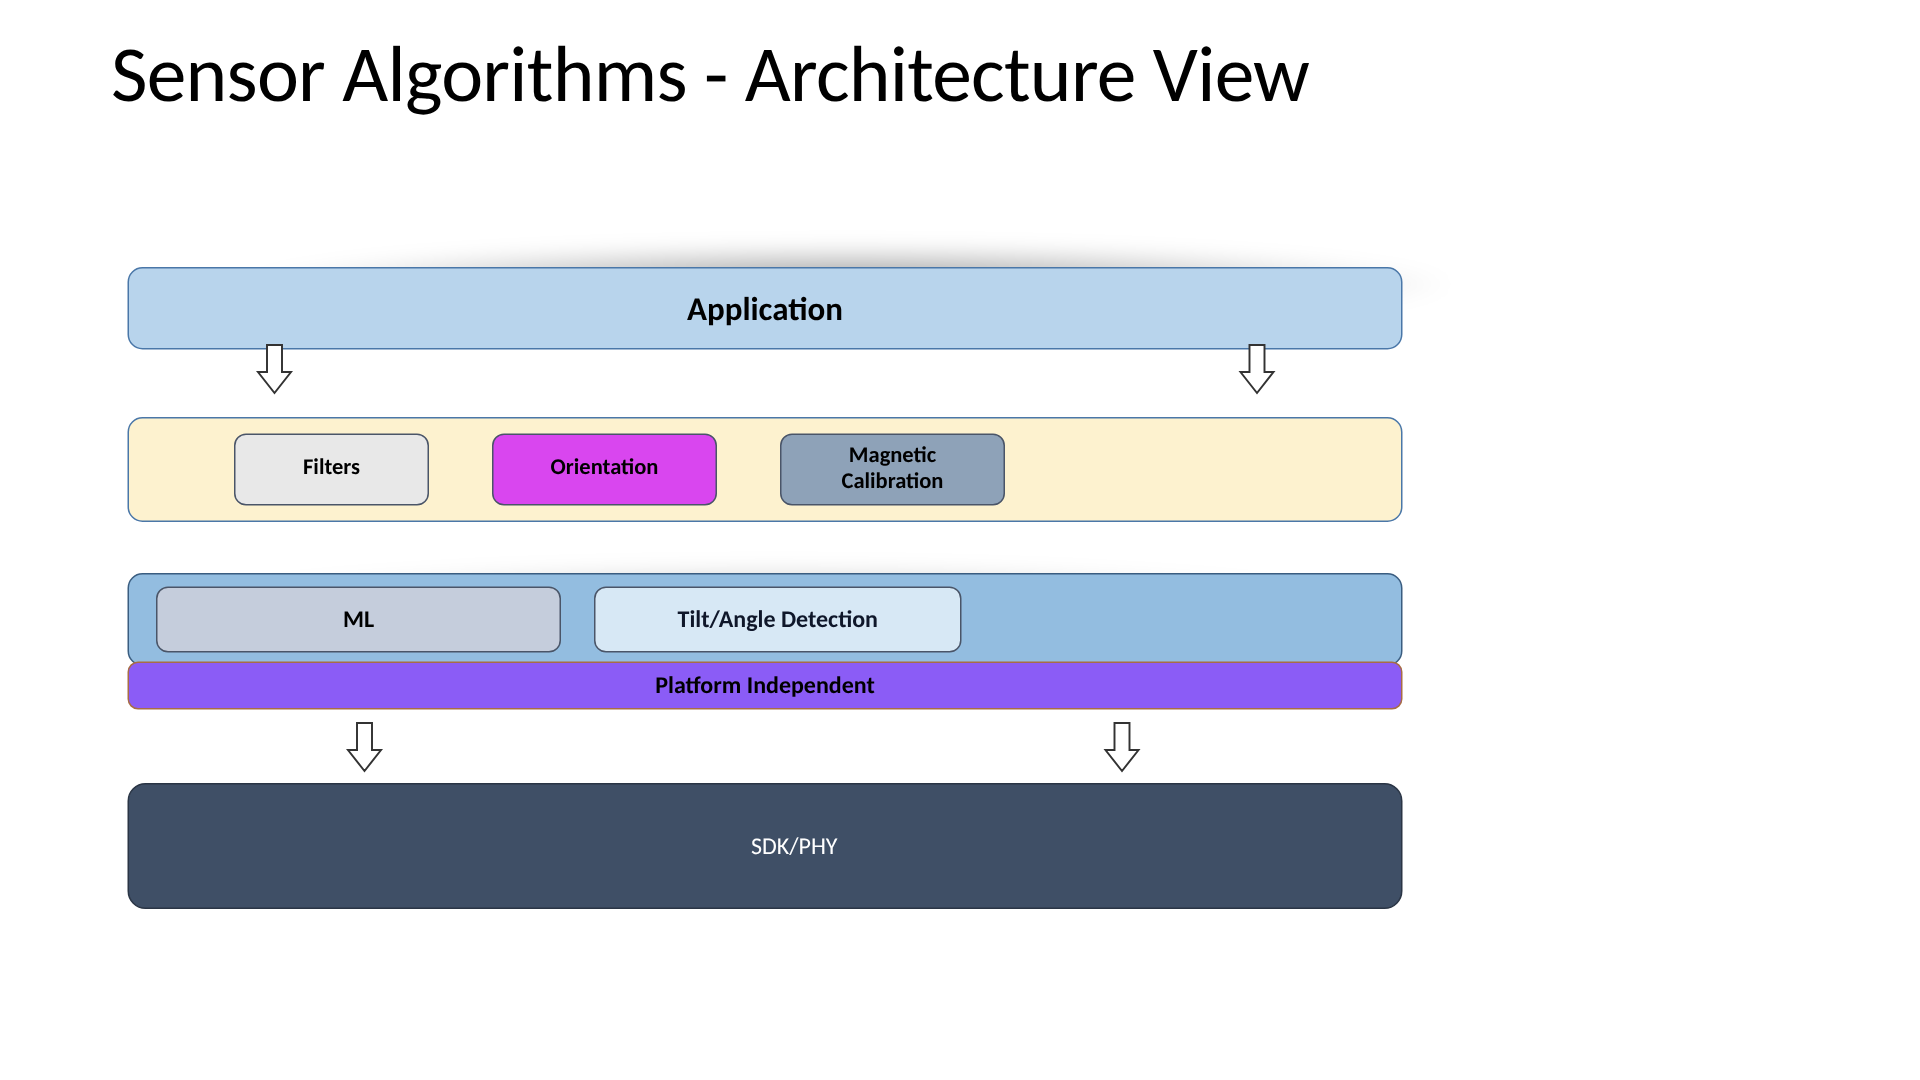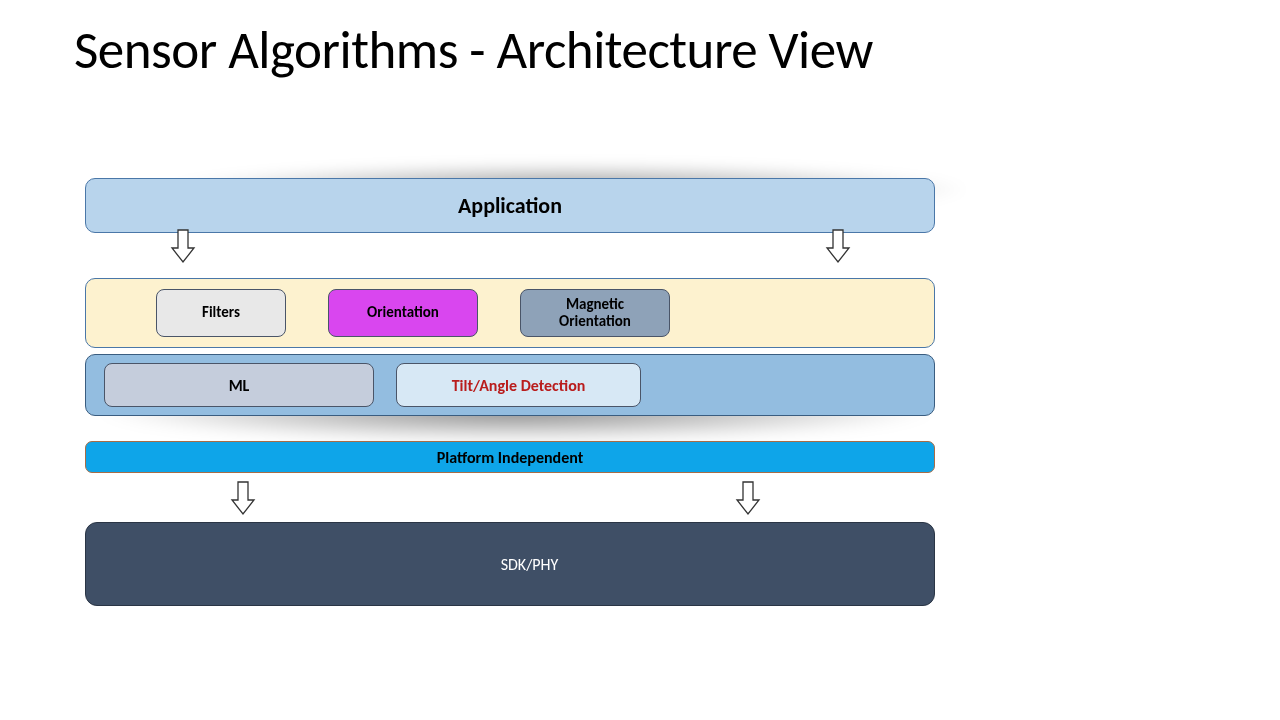--- a/index.html
+++ b/index.html
@@ -97,21 +97,21 @@
   
   .l3-shadow {
     position: absolute;
     left: 6px; top: 220px;
     width: 850px; height: 65px;
     background: radial-gradient(ellipse at center, rgba(0,0,0,0.45) 0%, rgba(0,0,0,0) 70%);
     filter: blur(7px);
   }
   .l3 {
     position: absolute;
-    left: 0; top: 196px;
+    left: 0; top: 224px;
     width: 850px; height: 62px;
     background: #93bde0;
     border: 1px solid #3a5d80;
     border-radius: 10px;
   }
   .l3-inner {
     display: flex;
     align-items: center;
     justify-content: flex-start;
     gap: 22px;
@@ -123,28 +123,28 @@
     border: 1px solid #4a5568;
     height: 44px;
     display: flex;
     align-items: center;
     justify-content: center;
     font-size: 16px;
     font-weight: bold;
   }
   .wide-ml   { width: 270px; background: #c5cddc; color:#000; }
   .wide-pedo { width: 250px; background: #8a96ab; color:#333; }
-  .wide-tilt { width: 245px; background: #d7e8f5; color:#b91c1c; }
+  .wide-tilt { width: 245px; background: #d7e8f5; color:#0f172a; }
 
   
   .l4 {
     position: absolute;
     left: 0; top: 283px;
     width: 850px; height: 32px;
-    background: #0ea5e9;
+    background: #8b5cf6;
     border: 1px solid #a86d46;
     border-radius: 7px;
     display: flex;
     align-items: center;
     justify-content: center;
     font-size: 16px;
     font-weight: bold;
     color: #000;
   }
 
@@ -184,21 +184,21 @@
         <path d="M8 2 H18 V20 H24 L13 34 L2 20 H8 Z" fill="#fff" stroke="#333" stroke-width="1.3"></path>
       </svg>
   </div>
 
   <div class="l2">
     <div class="l2-inner">
       <div class="chip chip-filters">Filters</div>
       <div class="chip chip-orient">Orientation</div>
       <div class="chip chip-mag">
           <span style="white-space:pre-line;">Magnetic
-Orientation</span>
+Calibration</span>
         </div>
     </div>
   </div>
 
   <div class="l3-shadow"></div>
   <div class="l3">
     <div class="l3-inner">
       <div class="wide wide-ml">ML</div>
       <div class="wide wide-tilt">Tilt/Angle Detection</div>
     </div>

